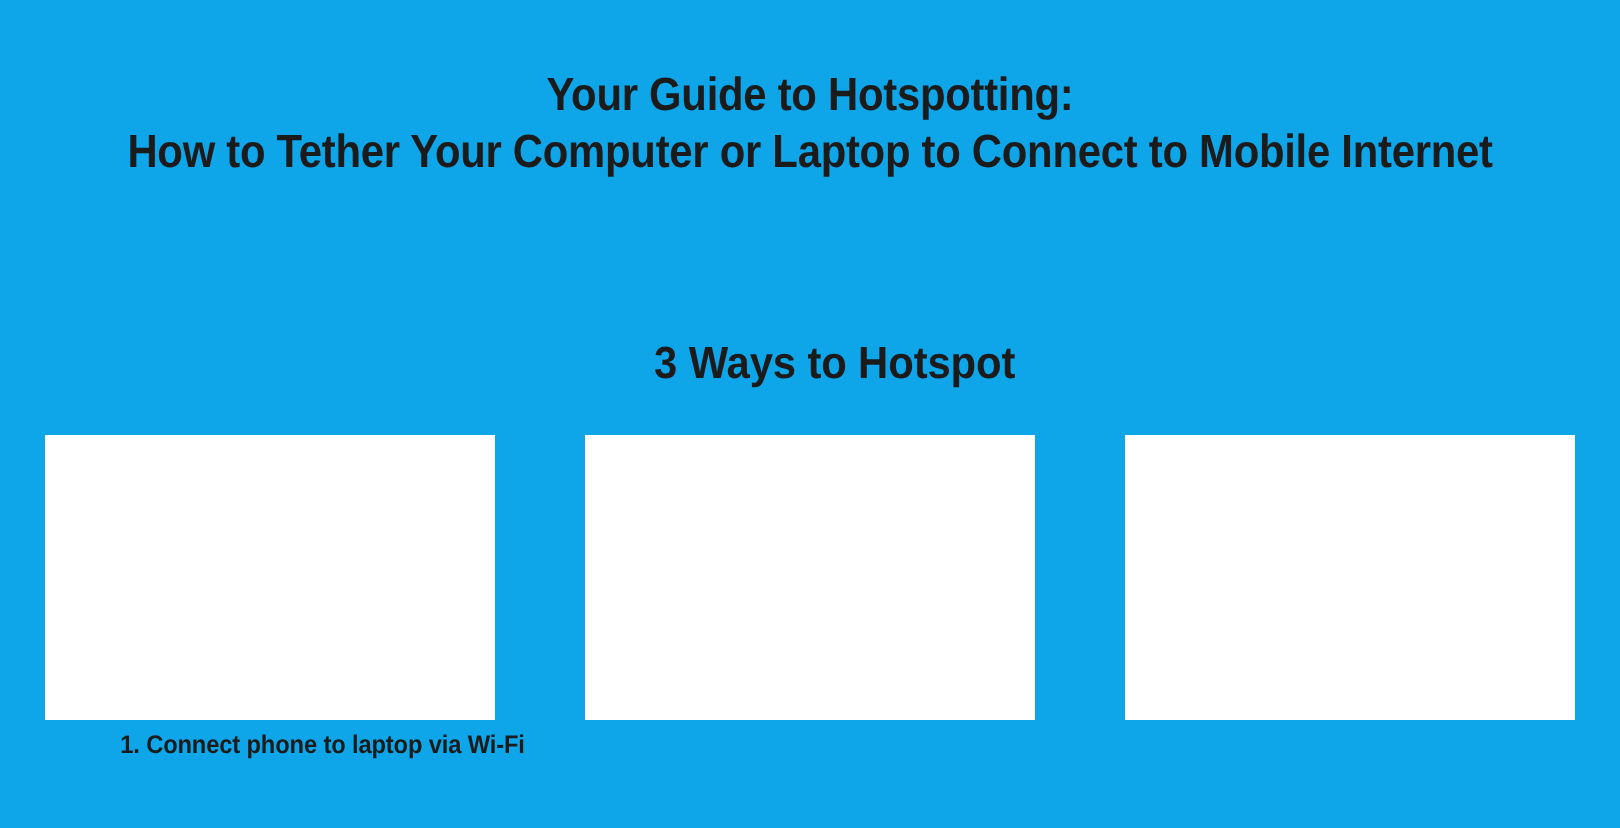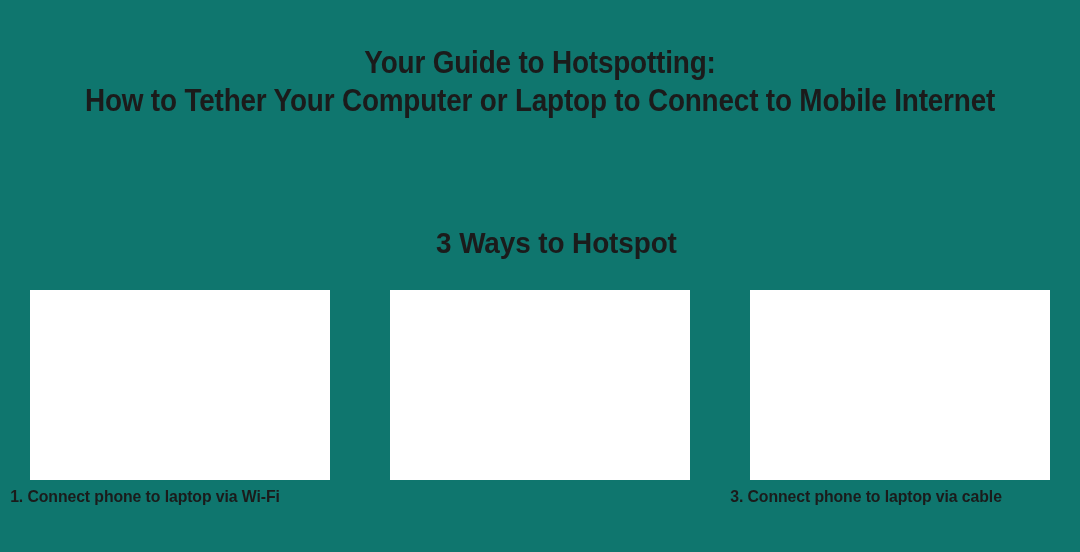--- a/index.html
+++ b/index.html
@@ -14,21 +14,21 @@
     position: relative;
     overflow: hidden;
     font-family: "Liberation Sans", sans-serif;
     color: #1b1b1b;
     -webkit-font-smoothing: antialiased;
   }
 
   .page {
     position: absolute;
     inset: 0;
-    background: #0f766e;
+    background: #0ea5e9;
     display: flex;
     flex-direction: column;
     padding-left: 44px;
   }
 
   
   .title-block {
     position: absolute;
     top: 44px;
     left: 0;
@@ -106,21 +106,21 @@
     top: 486px;
     left: 0;
     width: 1080px;
     height: 30px;
     display: flex;
     justify-content: space-between;
     align-items: flex-start;
   }
   .caption {
     width: 360px;
-    text-align: left;
+    text-align: right;
   }
   .caption-text {
     display: inline-block;
     font-family: "Liberation Sans", sans-serif;
     font-weight: bold;
     font-size: 17px;
     line-height: 22px;
     color: #1b1b1b;
     letter-spacing: -0.1px;
     transform: scaleX(0.93);
@@ -150,18 +150,15 @@
     </div>
     <div class="method">
       <div class="method-media"></div>
     </div>
   </div>
 
   <div class="captions">
     <div class="caption">
       <span class="caption-text">1. Connect phone to laptop via Wi-Fi</span>
     </div>
-    <div class="caption">
-      <span class="caption-text">3. Connect phone to laptop via cable</span>
-    </div>
   </div>
 
 </div>
 
 </body></html>

